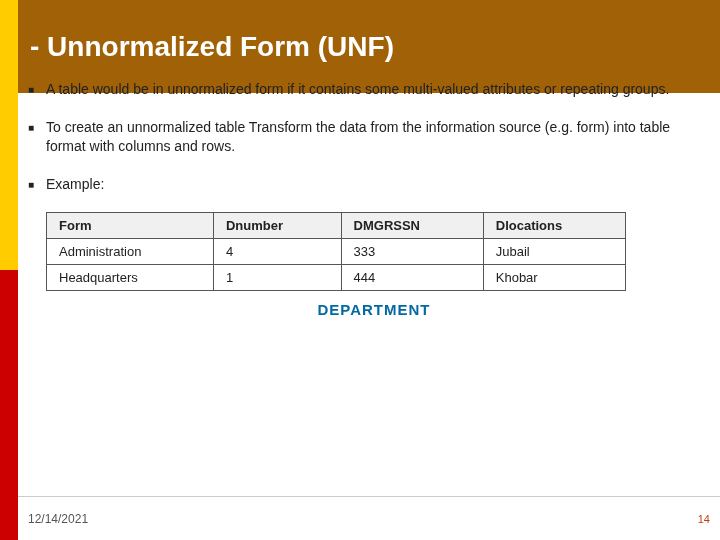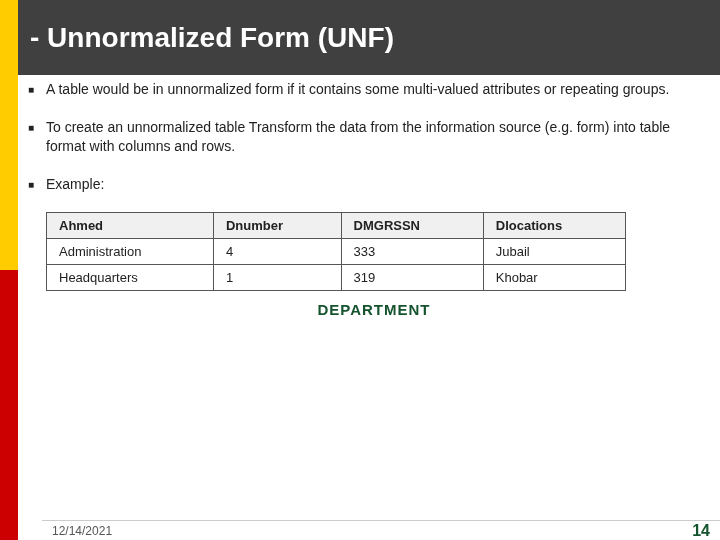--- a/index.html
+++ b/index.html
@@ -40,22 +40,22 @@
       background: #cc0000;
       flex: 1;
     }
 
     
     .header {
       position: absolute;
       top: 0;
       left: 0;
       right: 0;
-      height: 75px;
-      background: #404040;
+      height: 93px;
+      background: #a16207;
       display: flex;
       align-items: center;
       padding-left: 30px;
     }
 
     .header-title {
       color: #ffffff;
       font-size: 28px;
       font-weight: bold;
       font-family: Arial, sans-serif;
@@ -121,45 +121,44 @@
     table tr:first-child td {
       font-weight: bold;
       background: #f0f0f0;
     }
 
     .table-caption {
       text-align: center;
       font-weight: bold;
       font-size: 15px;
       margin-top: 10px;
-      color: #14532d;
+      color: #0369a1;
       letter-spacing: 1px;
     }
 
     
     .footer {
       position: absolute;
       bottom: 0;
       left: 18px;
       right: 0;
-      height: 20px;
+      height: 44px;
       display: flex;
       align-items: center;
       justify-content: space-between;
       padding: 0 10px;
       font-size: 12px;
       color: #555555;
       border-top: 1px solid #cccccc;
-      margin-left: 24px;
     }
 
     .footer-right {
-      font-weight: bold;
-      font-size: 16px;
-      color: #14532d;
+      font-weight: normal;
+      font-size: 11px;
+      color: #c2410c;
     }
   </style>
 </head>
 <body>
 
 <div class="slide">
 
   <div class="header">
     <span class="header-title">- Unnormalized Form  (UNF)</span>
   </div>
@@ -186,35 +185,35 @@
         <span class="bullet-marker">■</span>
         <span class="bullet-text example-label">Example:</span>
       </li>
 
     </ul>
 
     <div class="table-container">
       <table>
         <tbody id="table-body">
         <tr>
-              <td>Ahmed</td>
+              <td>Form</td>
               <td>Dnumber</td>
               <td>DMGRSSN</td>
               <td>Dlocations</td>
             </tr>
             <tr>
               <td>Administration</td>
               <td>4</td>
               <td>333</td>
               <td>Jubail</td>
             </tr>
             <tr>
               <td>Headquarters</td>
               <td>1</td>
-              <td>319</td>
+              <td>444</td>
               <td>Khobar</td>
             </tr>
           </tbody>
       </table>
       <div class="table-caption">DEPARTMENT</div>
     </div>
   </div>
 
   <div class="footer">
     <span>12/14/2021</span>

